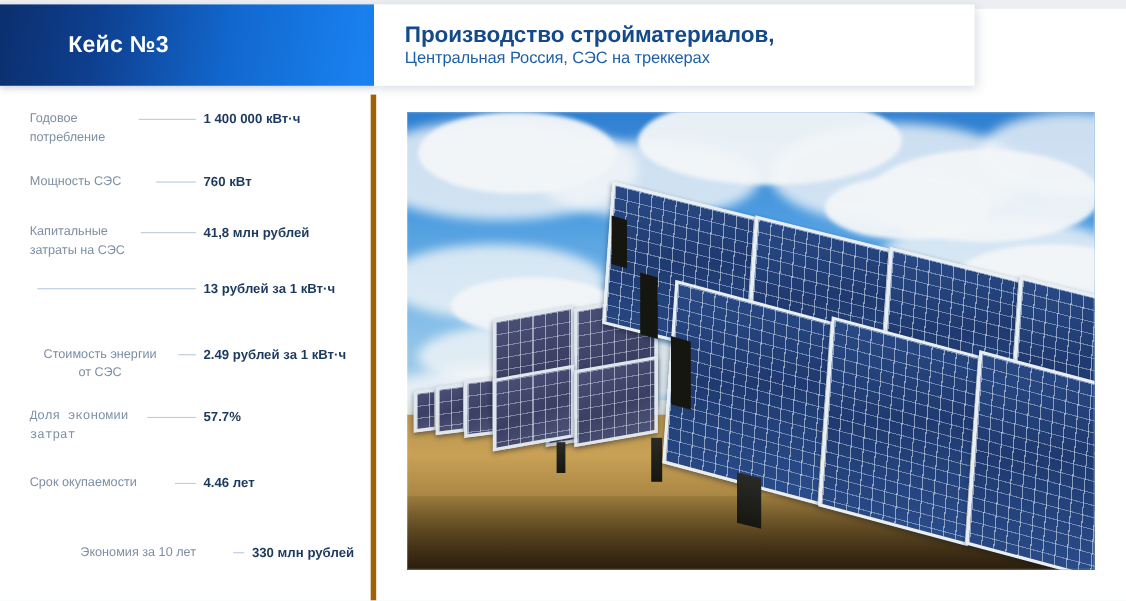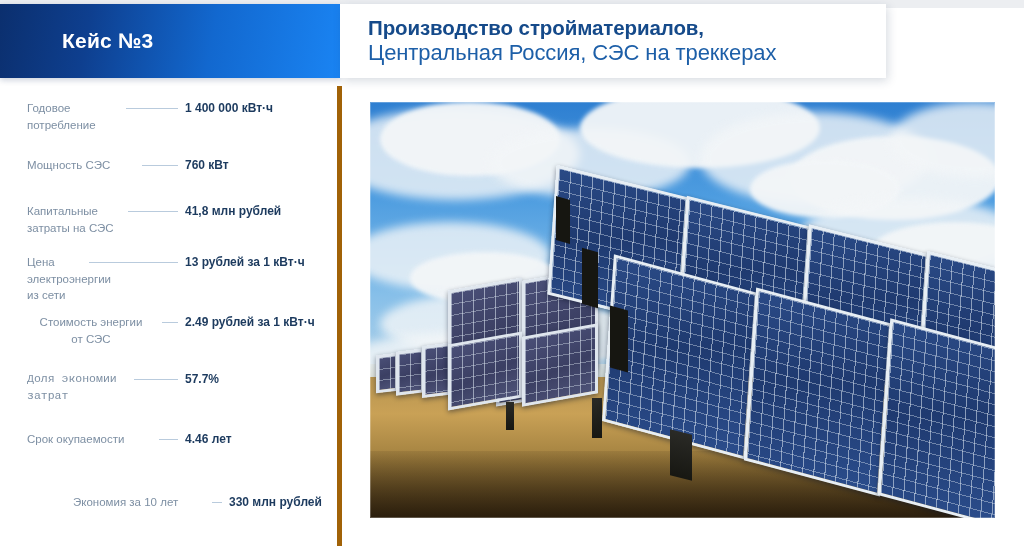--- a/index.html
+++ b/index.html
@@ -69,21 +69,21 @@
   }
   .header-line1 {
     font-size: 20.5px;
     font-weight: bold;
     color: #154a8a;
     letter-spacing: -0.1px;
     line-height: 1.22;
     white-space: nowrap;
   }
   .header-line2 {
-    font-size: 22px;
+    font-size: 15px;
     font-weight: normal;
     color: #1d5fa8;
     letter-spacing: -0.1px;
     line-height: 1.22;
     white-space: nowrap;
   }
 
   
   .stats-panel {
     position: absolute;
@@ -239,23 +239,20 @@
         <div class="stat-rule"></div>
         <div class="stat-value">760 кВт</div>
       </div>
       <div class="stat-row" style="top: 117px;">
         <div class="stat-label" style="width: 94px;">Капитальные
 затраты на СЭС</div>
         <div class="stat-rule"></div>
         <div class="stat-value">41,8 млн рублей</div>
       </div>
       <div class="stat-row" style="top: 168px;">
-        <div class="stat-label" style="width: 55px;">Цена
-электроэнергии
-из сети</div>
         <div class="stat-rule"></div>
         <div class="stat-value">13 рублей за 1 кВт·ч</div>
       </div>
       <div class="stat-row" style="top: 228px;">
         <div class="stat-label" style="width: 128px; text-align: center;">Стоимость энергии
 от СЭС</div>
         <div class="stat-rule"></div>
         <div class="stat-value">2.49 рублей за 1 кВт·ч</div>
       </div>
       <div class="stat-row" style="top: 285px;">

